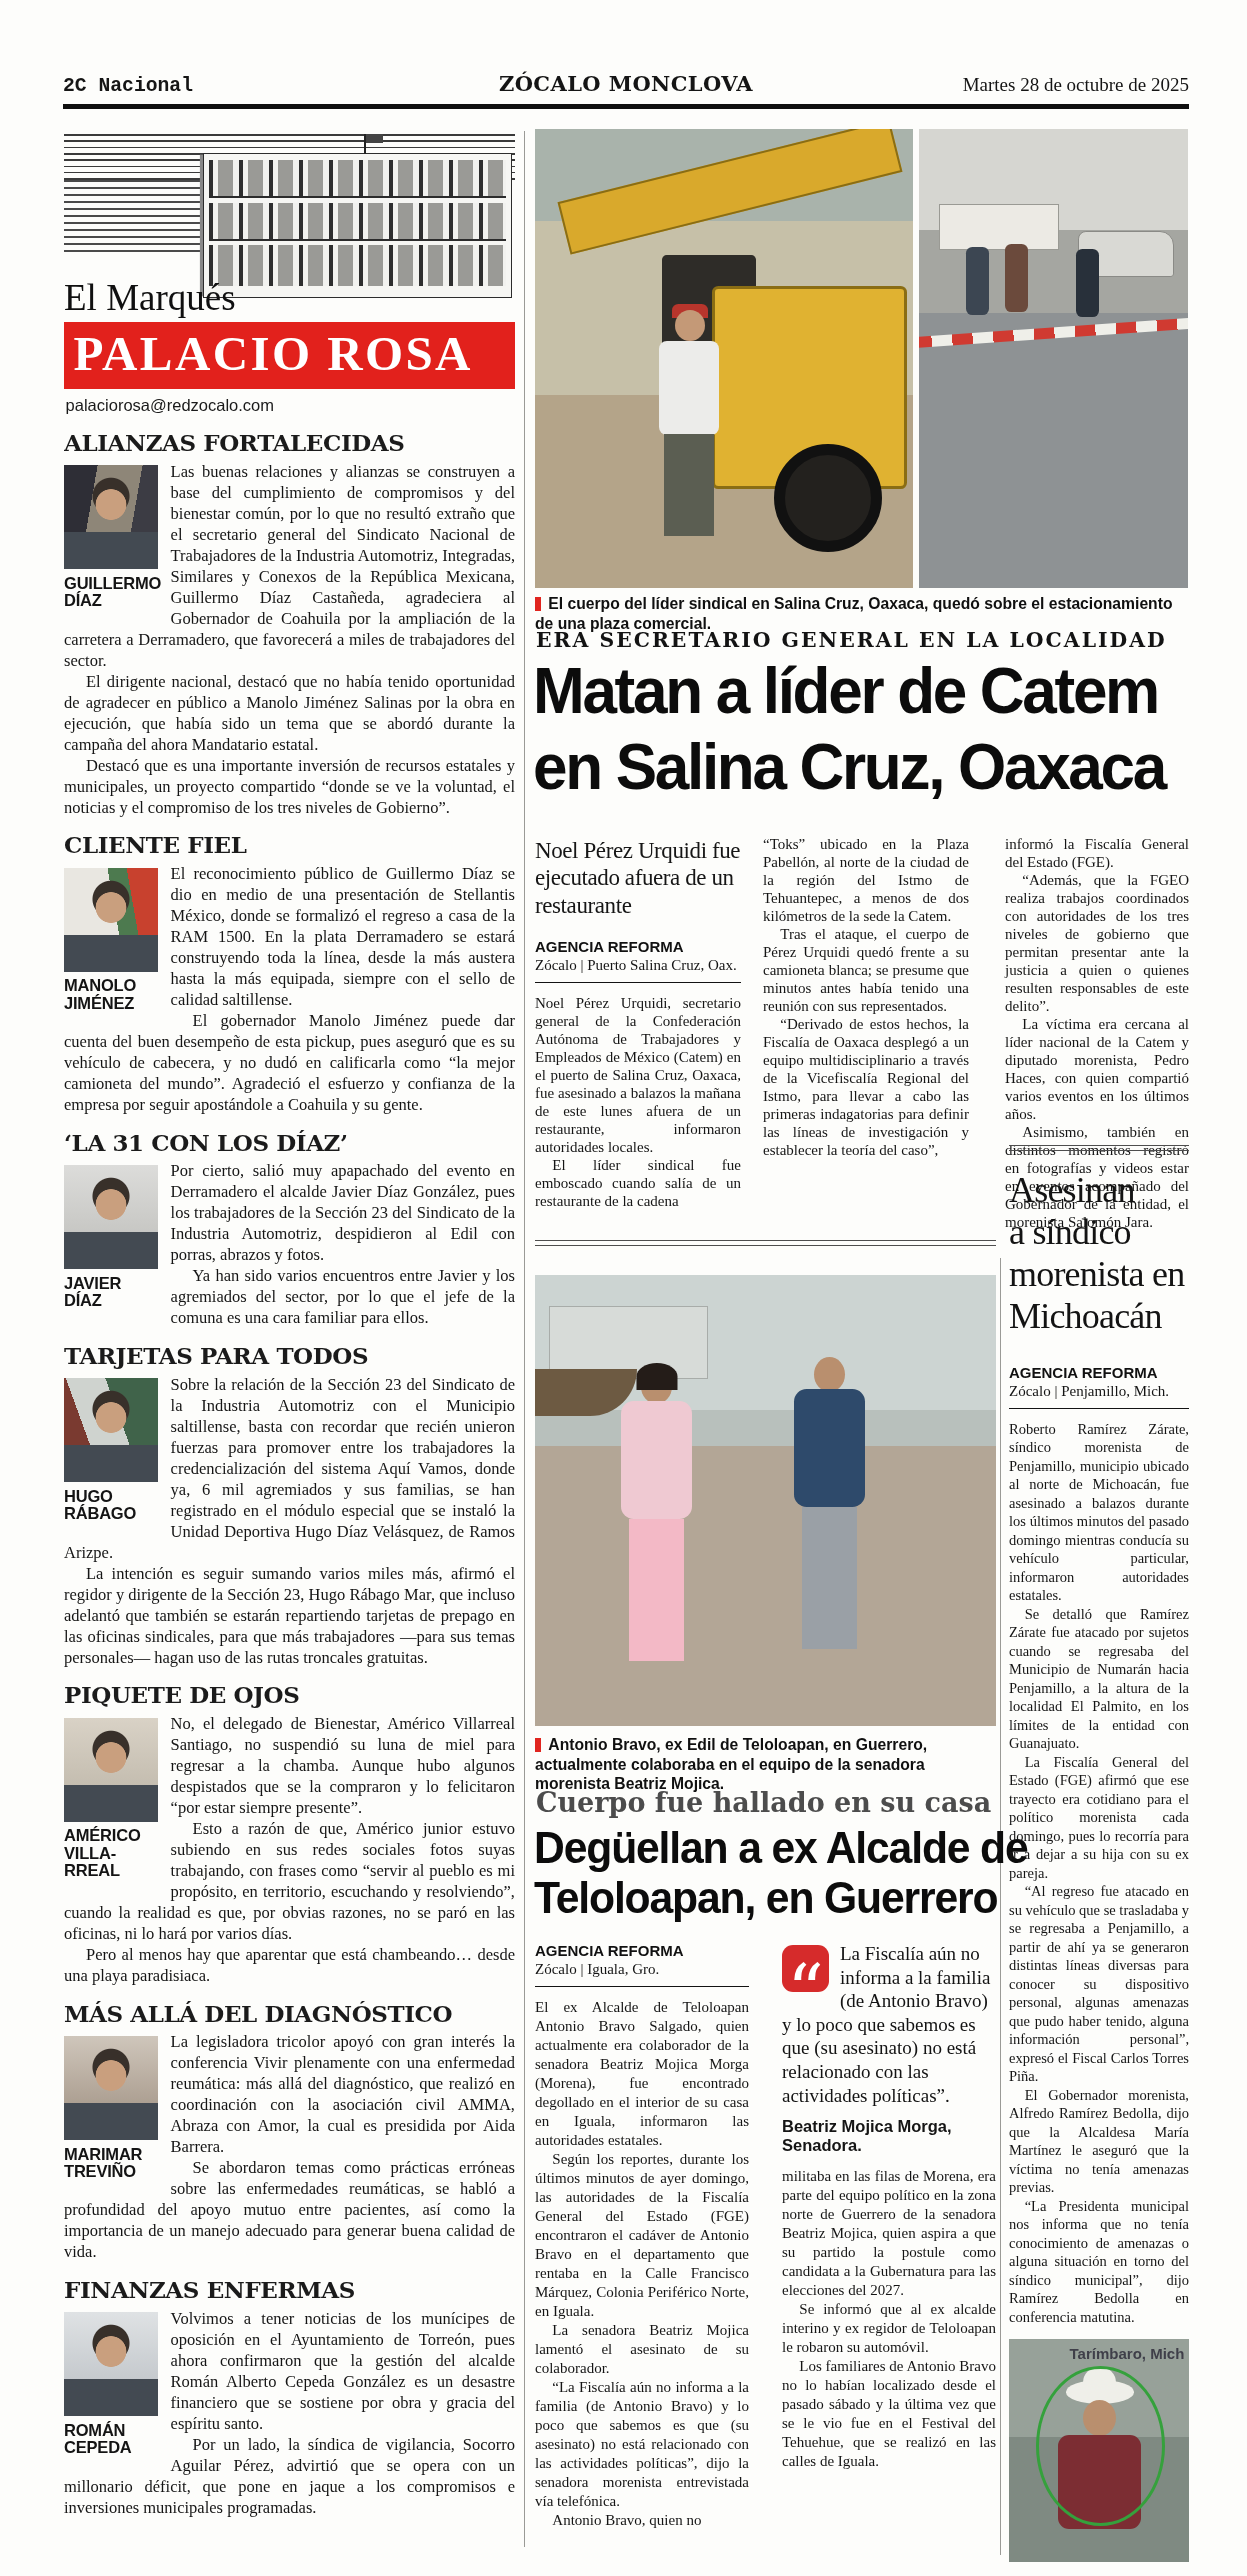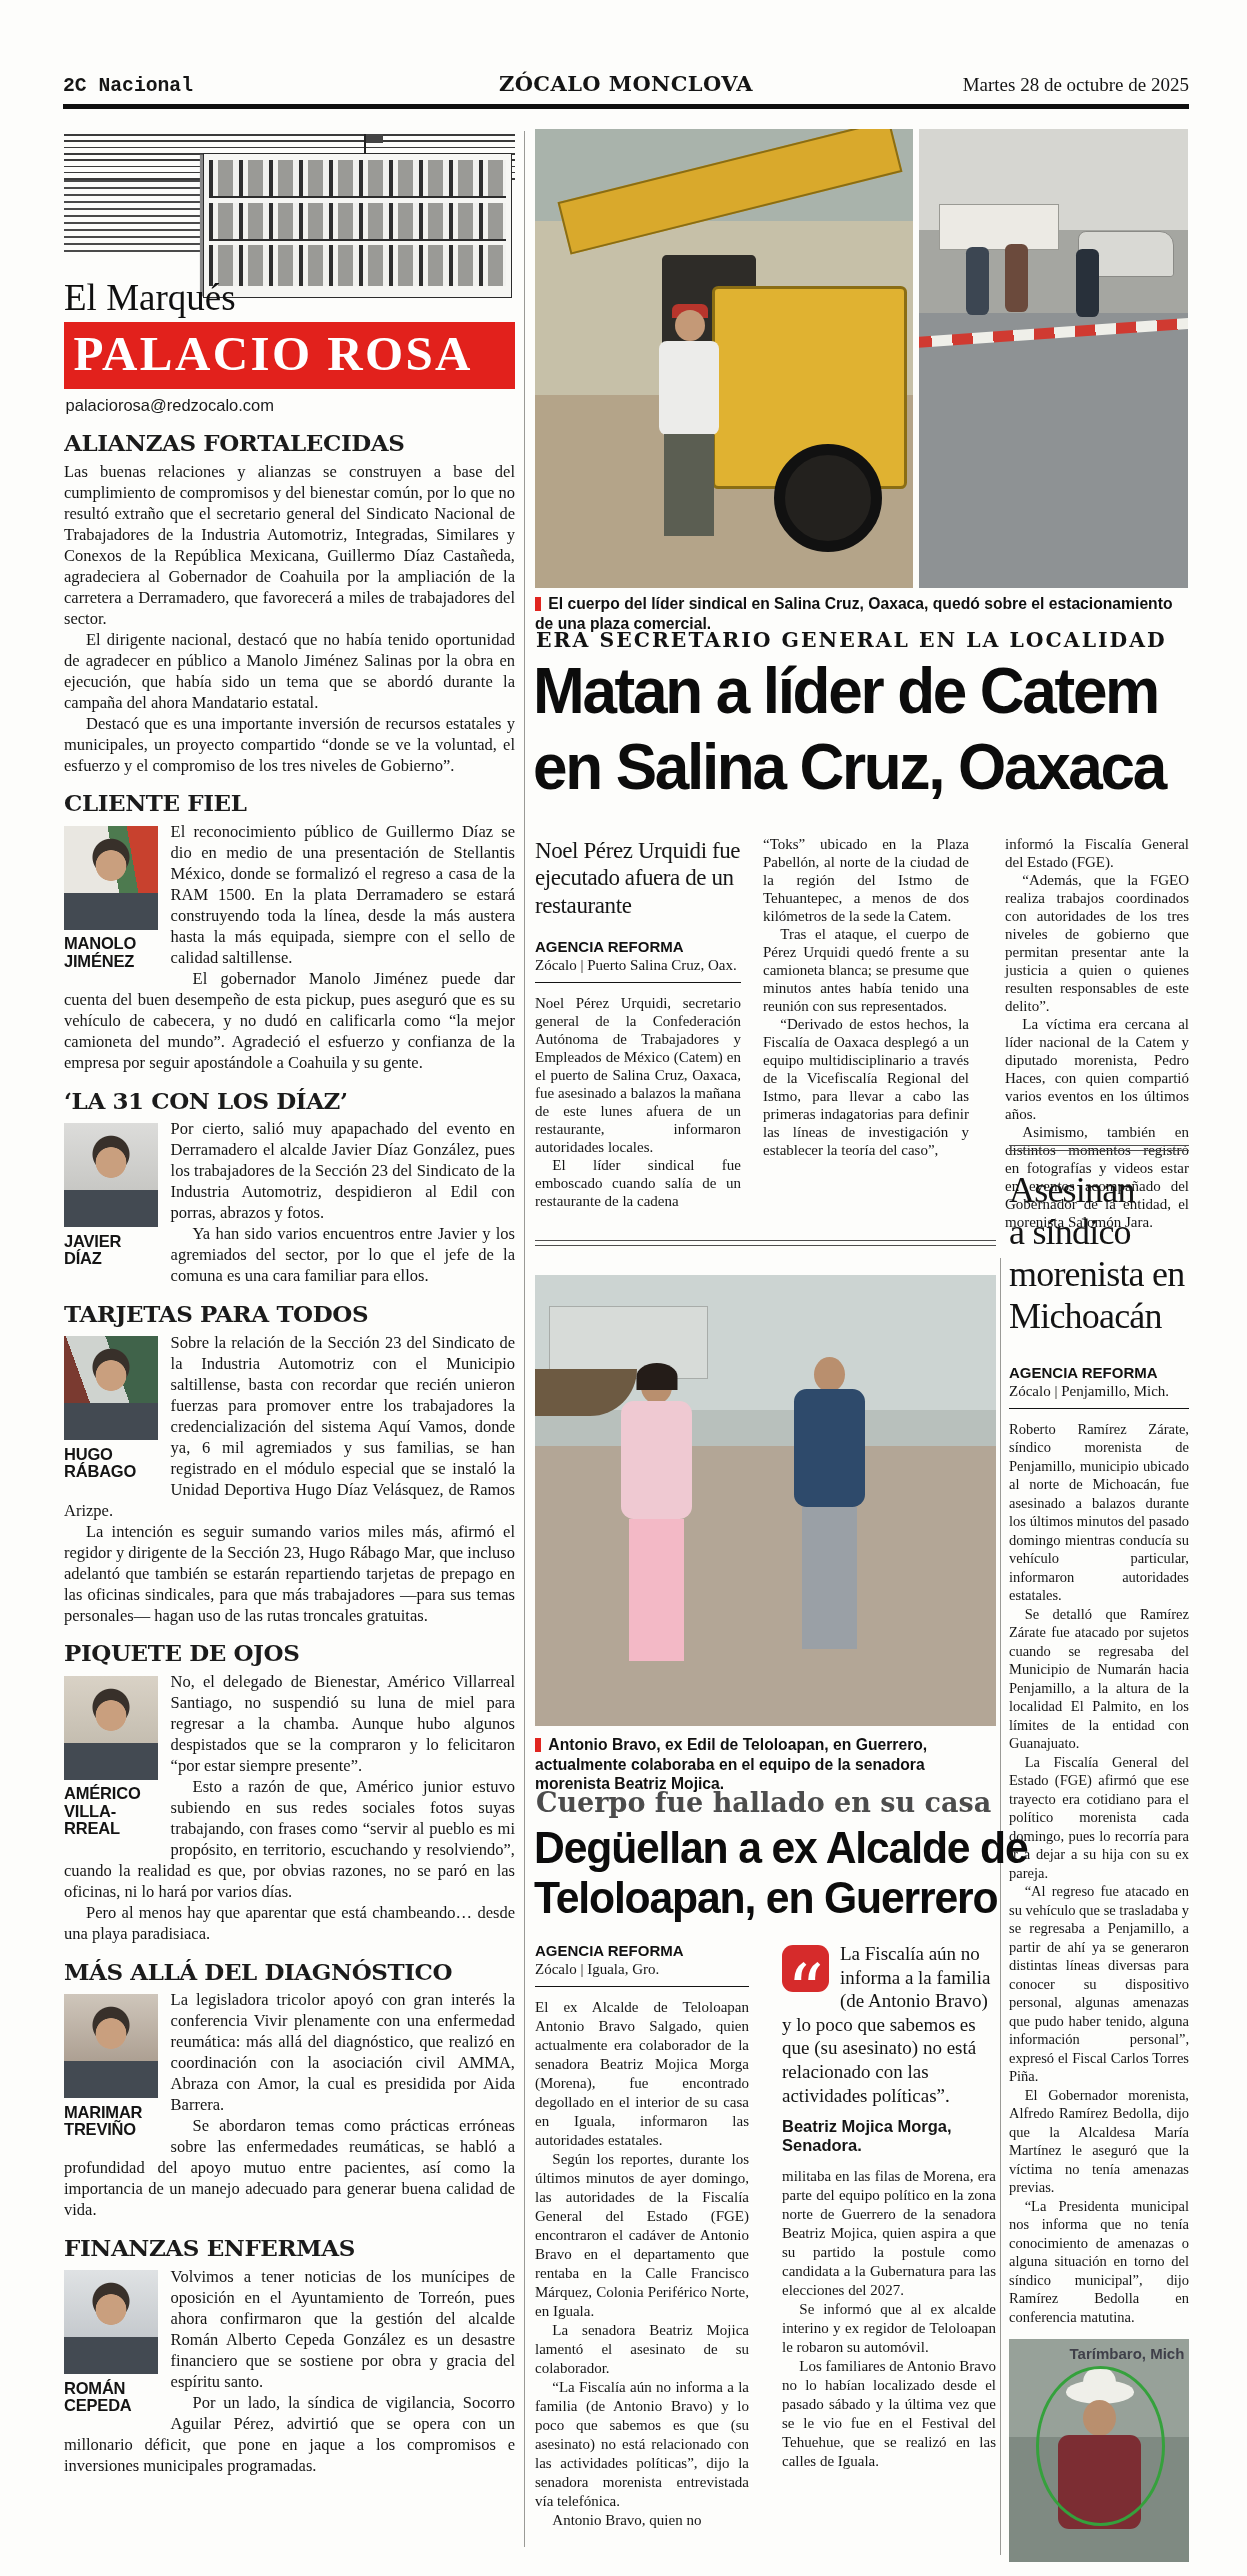--- a/index.html
+++ b/index.html
@@ -178,25 +178,30 @@
         <div class="p-row r2"></div>
         <div class="p-row r3"></div>
       </div>
       <h1 class="col-title">El Marqués</h1>
     </div>
     <div class="banner">PALACIO ROSA</div>
     <div class="email">palaciorosa@redzocalo.com</div>
 
     <section class="col-sec">
       <h3>ALIANZAS FORTALECIDAS</h3>
+      <figure class="mini">
+        <div class="portrait p-guillermo"></div>
+        <figcaption>GUILLERMO
+DÍAZ</figcaption>
+      </figure>
       <div class="paras">
 
       <p>Las buenas relaciones y alianzas se construyen a base del cumplimiento de compromisos y del bienestar común, por lo que no resultó extraño que el secretario general del Sindicato Nacional de Trabajadores de la Industria Automotriz, Integradas, Similares y Conexos de la República Mexicana, Guillermo Díaz Castañeda, agradeciera al Gobernador de Coahuila por la ampliación de la carretera a Derramadero, que favorecerá a miles de trabajadores del sector.</p>
           <p>El dirigente nacional, destacó que no había tenido oportunidad de agradecer en público a Manolo Jiménez Salinas por la obra en ejecución, que había sido un tema que se abordó durante la campaña del ahora Mandatario estatal.</p>
-          <p>Destacó que es una importante inversión de recursos estatales y municipales, un proyecto compartido “donde se ve la voluntad, el esfuerzo y el compromiso de los tres niveles de Gobierno”.</p>
+          <p>Destacó que es una importante inversión de recursos estatales y municipales, un proyecto compartido “donde se ve la voluntad, el noticias y el compromiso de los tres niveles de Gobierno”.</p>
         </div>
     </section>
 
     <section class="col-sec">
       <h3>CLIENTE FIEL</h3>
       <figure class="mini">
         <div class="portrait p-manolo"></div>
         <figcaption>MANOLO
 JIMÉNEZ</figcaption>
       </figure>

